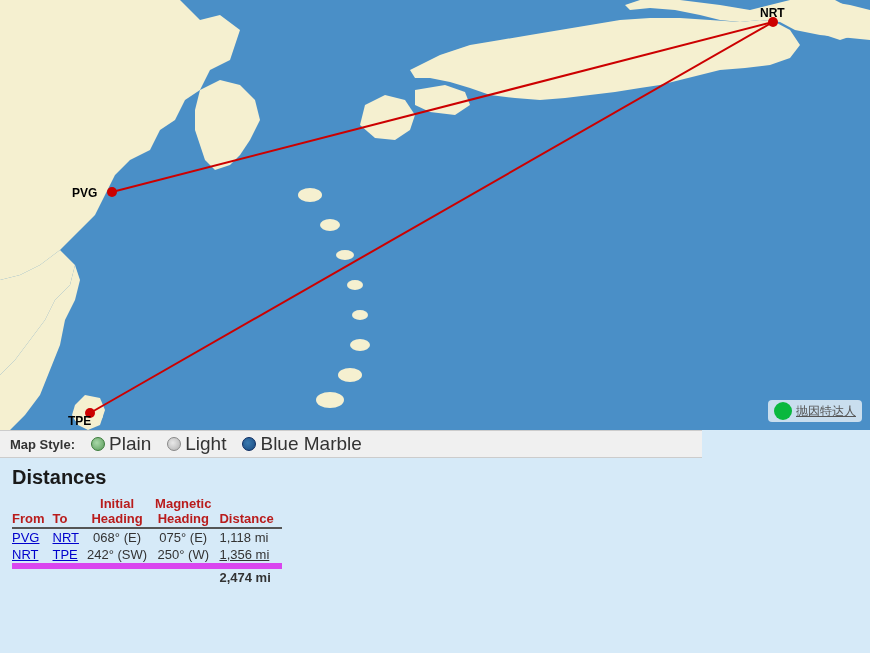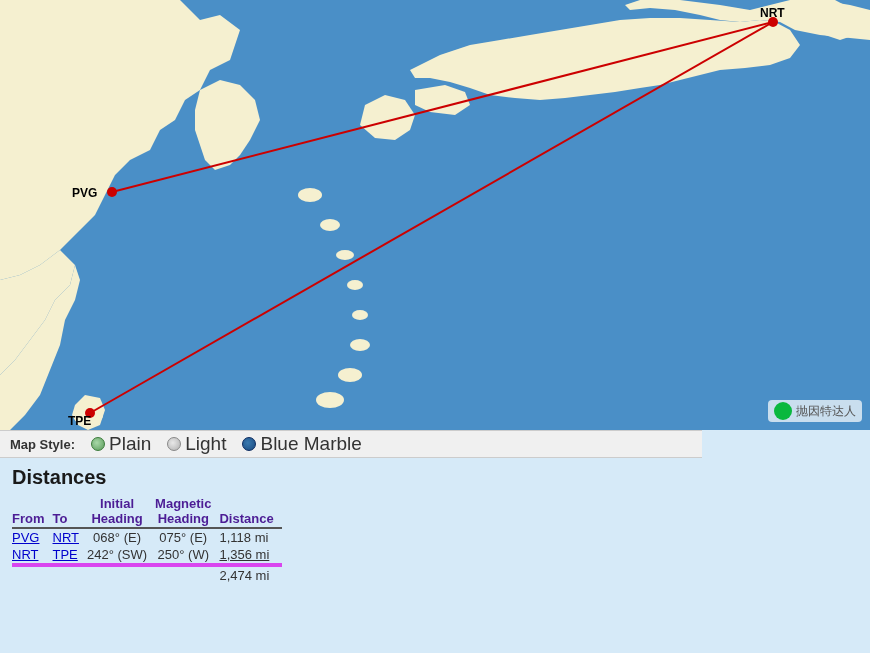--- a/index.html
+++ b/index.html
@@ -94,21 +94,21 @@
 
     #distances-table {
       border-collapse: collapse;
       font-size: 13px;
     }
 
     #distances-table th {
       font-weight: bold;
       text-align: left;
       padding: 1px 8px 1px 0;
-      color: #4c1d95;
+      color: #b91c1c;
       border-bottom: 2px solid #555;
       vertical-align: bottom;
     }
 
     #distances-table td {
       padding: 1px 8px 1px 0;
       color: #333;
       vertical-align: top;
     }
 
@@ -124,42 +124,44 @@
       padding-top: 3px;
     }
 
     .airport-link {
       color: #0000cc;
       text-decoration: underline;
       cursor: pointer;
     }
 
     .total-row td {
-      border-top: 4px solid #d946ef;
+      border-top: 6px solid #d946ef;
       padding-top: 2px;
+      font-weight: bold;
     }
 
     .total-distance {
       font-weight: normal;
       color: #333;
     }
 
     
     #watermark {
       position: absolute;
       bottom: 8px;
       right: 8px;
       background: rgba(255,255,255,0.7);
       border-radius: 4px;
       padding: 2px 6px;
       font-size: 12px;
       color: #555;
       display: flex;
       align-items: center;
       gap: 4px;
+      text-decoration: underline;
     }
 
     #watermark .wechat-icon {
       width: 18px;
       height: 18px;
       background: #09B83E;
       border-radius: 50%;
       display: inline-block;
     }
   </style>

